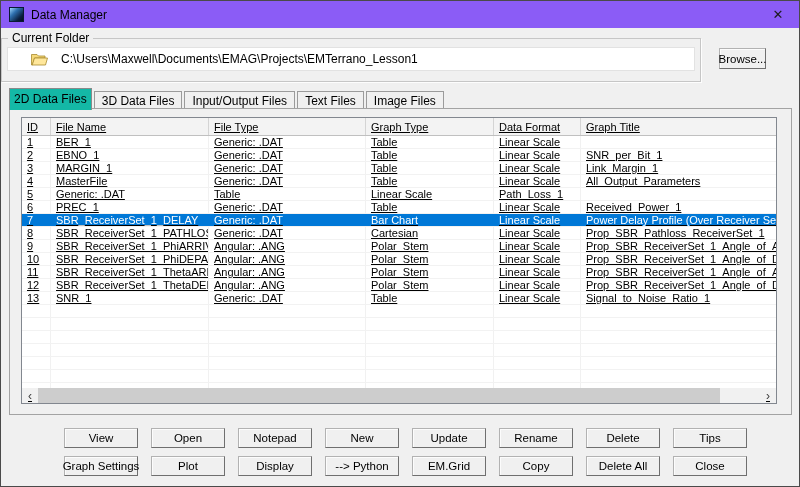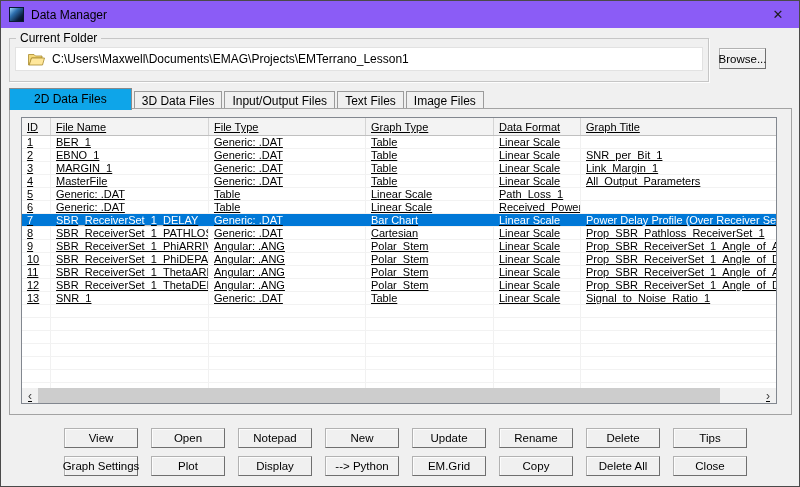--- a/index.html
+++ b/index.html
@@ -8,38 +8,38 @@
        border:1px solid #4a4a4a;box-sizing:border-box;}
   
   .titlebar{position:absolute;left:0;top:0;right:0;height:27px;background:#8b5cf6;
             display:flex;align-items:center;padding-left:8px;box-sizing:border-box;}
   .app-icon{width:15px;height:15px;flex:0 0 auto;background:linear-gradient(135deg,#9fd8ff 0%,#2e6fae 35%,#0b1f3f 75%,#060d1d 100%);
             border:1px solid #0a1a33;box-sizing:border-box;}
   .win-title{font-size:12px;margin-left:7px;}
   .close-btn{position:absolute;right:0;top:0;width:42px;height:27px;display:flex;
              align-items:center;justify-content:center;font-size:13px;color:#1b1b1b;cursor:default;}
   
-  .groupbox{position:absolute;left:8px;top:37px;width:698px;height:42px;
+  .groupbox{position:absolute;left:0;top:37px;width:698px;height:42px;
             border:1px solid #c6c6c6;box-shadow:1px 1px 0 #fdfdfd;text-decoration:underline;}
   .groupbox-label{position:absolute;top:-8px;left:6px;background:#f0f0f0;padding:0 4px;font-size:12px;}
   .path-field{position:absolute;left:5px;right:5px;top:8px;height:24px;background:#fff;
-              border:1px solid #e2e2e2;display:flex;align-items:center;gap:7px;
-              padding-left:12px;box-sizing:border-box;font-size:12px;white-space:nowrap;overflow:hidden;}
+              border:1px solid #e2e2e2;display:flex;align-items:center;gap:13px;
+              padding-left:23px;box-sizing:border-box;font-size:12px;white-space:nowrap;overflow:hidden;}
   .folder-icon{width:17px;height:13px;flex:0 0 auto;}
   .browse-btn{position:absolute;left:718px;top:47px;width:47px;height:21px;}
   
   .btn{background:#f0f0f0;border:1px solid;border-color:#b2b2b2 #6f6f6f #6f6f6f #b2b2b2;
        box-shadow:inset 1px 1px 0 #fcfcfc;display:flex;align-items:center;justify-content:center;
        font-size:11.5px;color:#000;box-sizing:border-box;white-space:nowrap;cursor:default;}
   
   .tabstrip{position:absolute;left:8px;top:86px;height:22px;display:flex;align-items:flex-end;}
   .tab{font-size:12px;height:18px;line-height:18px;padding:0 7px;background:#f0f0f0;
        border:1px solid #9b9b9b;border-bottom:none;margin-right:2px;box-sizing:border-box;cursor:default;}
-  .tab.active{height:22px;line-height:21px;padding:0 24px;position:relative;z-index:3;
-              border-color:#8a8a8a;margin-bottom:-1px;background:#0ea5e9;}
+  .tab.active{height:22px;line-height:21px;padding:0 4px;position:relative;z-index:3;
+              border-color:#8a8a8a;margin-bottom:-1px;background:#14b8a6;}
   
   .pane{position:absolute;left:8px;top:107px;width:783px;height:307px;
         border:1px solid #a3a3a3;box-sizing:border-box;background:#f0f0f0;}
   
   .table{position:absolute;left:20px;top:116px;width:756px;height:287px;background:#fff;
          border:1px solid #82878f;box-sizing:border-box;overflow:hidden;display:flex;flex-direction:column;text-decoration:underline;}
   .thead{display:grid;grid-template-columns:29px 158px 157px 128px 87px 197px;
          height:18px;flex:0 0 auto;background:#f3f3f3;border-bottom:1px solid #c0c0c0;
          font-size:11px;box-sizing:border-box;}
   .th{padding:3px 0 0 5px;border-right:1px solid #d4d4d4;white-space:nowrap;overflow:hidden;box-sizing:border-box;}
@@ -135,20 +135,21 @@
       </div>
       <div class="row">
         <div class="cell">5</div>
         <div class="cell">Generic: .DAT</div>
         <div class="cell">Table</div>
         <div class="cell">Linear Scale</div>
         <div class="cell">Path_Loss_1</div>
       </div>
       <div class="row">
         <div class="cell">6</div>
+        <div class="cell">PREC_1</div>
         <div class="cell">Generic: .DAT</div>
         <div class="cell">Table</div>
         <div class="cell">Linear Scale</div>
         <div class="cell">Received_Power_1</div>
       </div>
       <div class="row selected" style="background: rgb(0, 120, 215);">
         <div class="cell">7</div>
         <div class="cell">SBR_ReceiverSet_1_DELAY</div>
         <div class="cell">Generic: .DAT</div>
         <div class="cell">Bar Chart</div>

